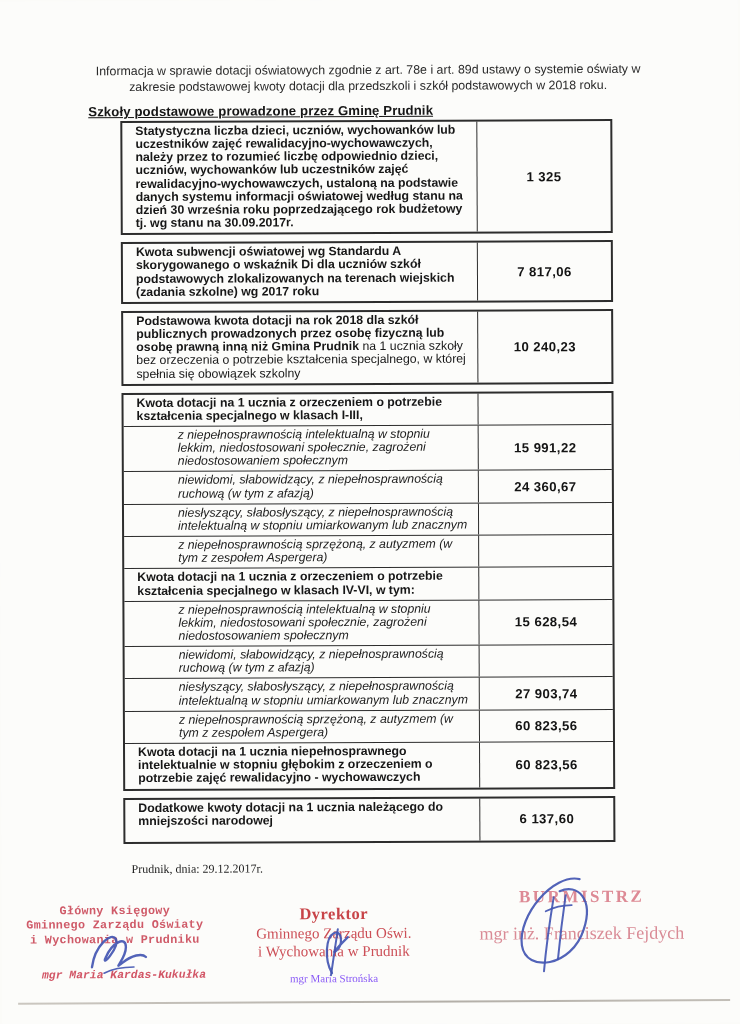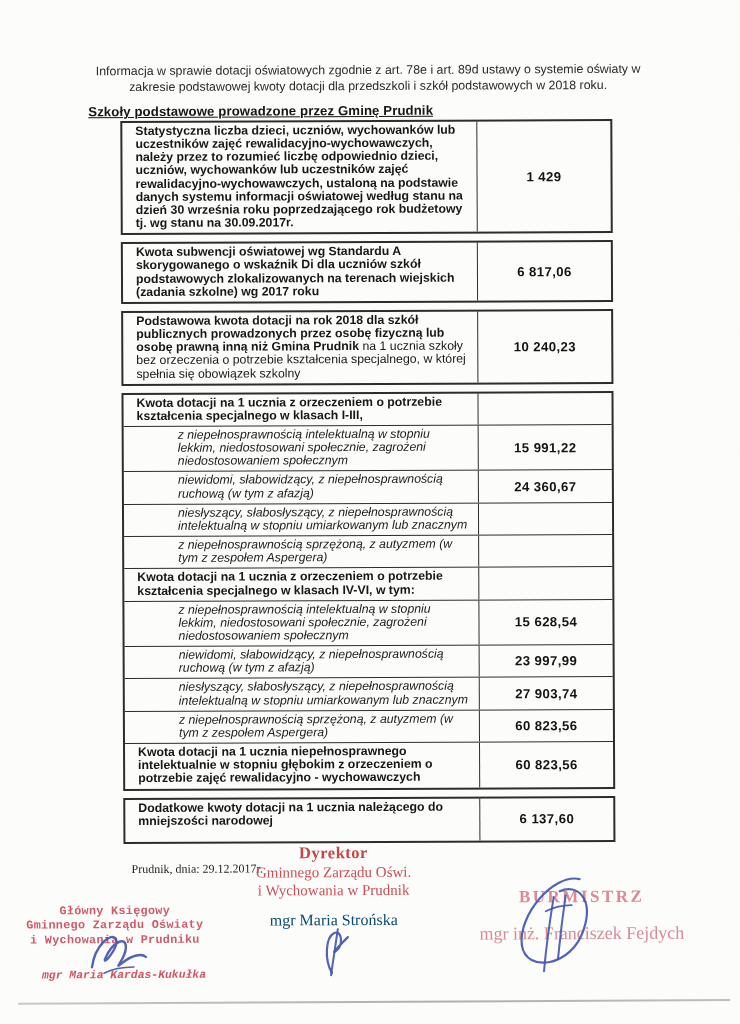--- a/index.html
+++ b/index.html
@@ -47,24 +47,24 @@
     position:absolute;left:130px;top:861px;
     font-family:"Liberation Serif","DejaVu Serif",serif;
     font-size:12px;color:#1d1d1d;
   }
   
   .stamp{position:absolute;text-align:center;
     font-family:"Liberation Serif","DejaVu Serif",serif;}
   .stamp-left{left:22px;top:903px;width:182px;color:#cf5a68;font-family:Liberation Mono, monospace;}
   .stamp-left .stamp-line{font-size:11.8px;font-weight:700;line-height:1.22;letter-spacing:.3px;}
   .stamp-left .stamp-name{margin-top:22px;font-size:11.4px;font-weight:700;font-style:italic;color:#d25666;text-align:right;}
-  .stamp-mid{left:232px;top:843px;width:200px;color:#cc4f57;}
+  .stamp-mid{left:232px;top:904px;width:200px;color:#cc4f57;}
   .stamp-mid .stamp-title{font-size:16.5px;font-weight:700;letter-spacing:.5px;color:#c84448;}
   .stamp-mid .stamp-line{font-size:15px;font-weight:400;line-height:1.2;}
-  .stamp-mid .stamp-name{margin-top:12px;font-size:16px;font-weight:400;color:#0c4a6e;}
+  .stamp-mid .stamp-name{margin-top:12px;font-size:11px;font-weight:400;color:#8b5cf6;}
   .stamp-right{left:470px;top:888px;width:220px;color:#dd8a95;}
   .stamp-right .stamp-title{font-size:17px;font-weight:700;letter-spacing:2.5px;color:#dd8a95;}
   .stamp-right .stamp-name{margin-top:16px;font-size:18px;color:#d98b96;}
   .sig{position:absolute;}
   .sig path{fill:none;stroke:#4356b2;stroke-linecap:round;opacity:.92;}
   
   .scan-edge{
     position:absolute;left:16px;width:712px;top:1001px;height:2px;
     background:linear-gradient(to right,#cbc7c0,#b3afa8 60%,#c2beb7);
     transform:rotate(-0.05deg);
@@ -77,28 +77,28 @@
 
   <div class="doc-header">Informacja w sprawie dotacji oświatowych zgodnie  z art. 78e i art. 89d ustawy o systemie oświaty w zakresie podstawowej kwoty dotacji dla przedszkoli i szkół podstawowych w 2018 roku.</div>
 
   <div class="section-title">Szkoły podstawowe prowadzone przez Gminę Prudnik</div>
 
   <div class="doc-table">
 
     <div class="tblock">
       <div class="trow hdr">
         <div class="tlabel"><span class="lead">Statystyczna liczba dzieci, uczniów, wychowanków lub uczestników zajęć rewalidacyjno-wychowawczych, należy przez to rozumieć liczbę odpowiednio dzieci, uczniów, wychowanków lub uczestników zajęć rewalidacyjno-wychowawczych, ustaloną na podstawie danych systemu informacji oświatowej  według stanu na dzień 30 września roku poprzedzającego rok budżetowy tj. wg stanu na 30.09.2017r.</span><span class="rest"></span></div>
-        <div class="tvalue">1 429</div>
+        <div class="tvalue">1 325</div>
       </div>
     </div>
 
     <div class="tblock">
       <div class="trow hdr">
         <div class="tlabel"><span class="lead">Kwota subwencji oświatowej wg Standardu A skorygowanego o wskaźnik Di dla uczniów szkół podstawowych zlokalizowanych na terenach wiejskich (zadania szkolne) wg 2017 roku</span><span class="rest"></span></div>
-        <div class="tvalue">6 817,06</div>
+        <div class="tvalue">7 817,06</div>
       </div>
     </div>
 
     <div class="tblock">
       <div class="trow">
         <div class="tlabel"><span class="lead">Podstawowa kwota dotacji na rok 2018 dla szkół publicznych prowadzonych przez osobę fizyczną lub osobę prawną inną niż Gmina Prudnik</span><span class="rest"> na 1 ucznia szkoły bez orzeczenia o potrzebie kształcenia specjalnego, w której spełnia się obowiązek szkolny</span></div>
         <div class="tvalue">10 240,23</div>
       </div>
     </div>
 
@@ -124,21 +124,20 @@
       <div class="trow hdr">
         <div class="tlabel"><span class="lead">Kwota dotacji na 1 ucznia z orzeczeniem o potrzebie kształcenia specjalnego w klasach IV-VI, w tym:</span></div>
         <div class="tvalue"></div>
       </div>
       <div class="trow sub">
         <div class="tlabel">z niepełnosprawnością intelektualną w stopniu lekkim, niedostosowani społecznie, zagrożeni niedostosowaniem społecznym</div>
         <div class="tvalue">15 628,54</div>
       </div>
       <div class="trow sub">
         <div class="tlabel">niewidomi, słabowidzący, z niepełnosprawnością ruchową (w tym z afazją)</div>
-        <div class="tvalue">23 997,99</div>
       </div>
       <div class="trow sub">
         <div class="tlabel">niesłyszący, słabosłyszący, z niepełnosprawnością intelektualną w stopniu umiarkowanym lub znacznym</div>
         <div class="tvalue">27 903,74</div>
       </div>
       <div class="trow sub">
         <div class="tlabel">z niepełnosprawnością sprzężoną, z autyzmem (w tym z zespołem Aspergera)</div>
         <div class="tvalue">60 823,56</div>
       </div>
       <div class="trow hdr">

